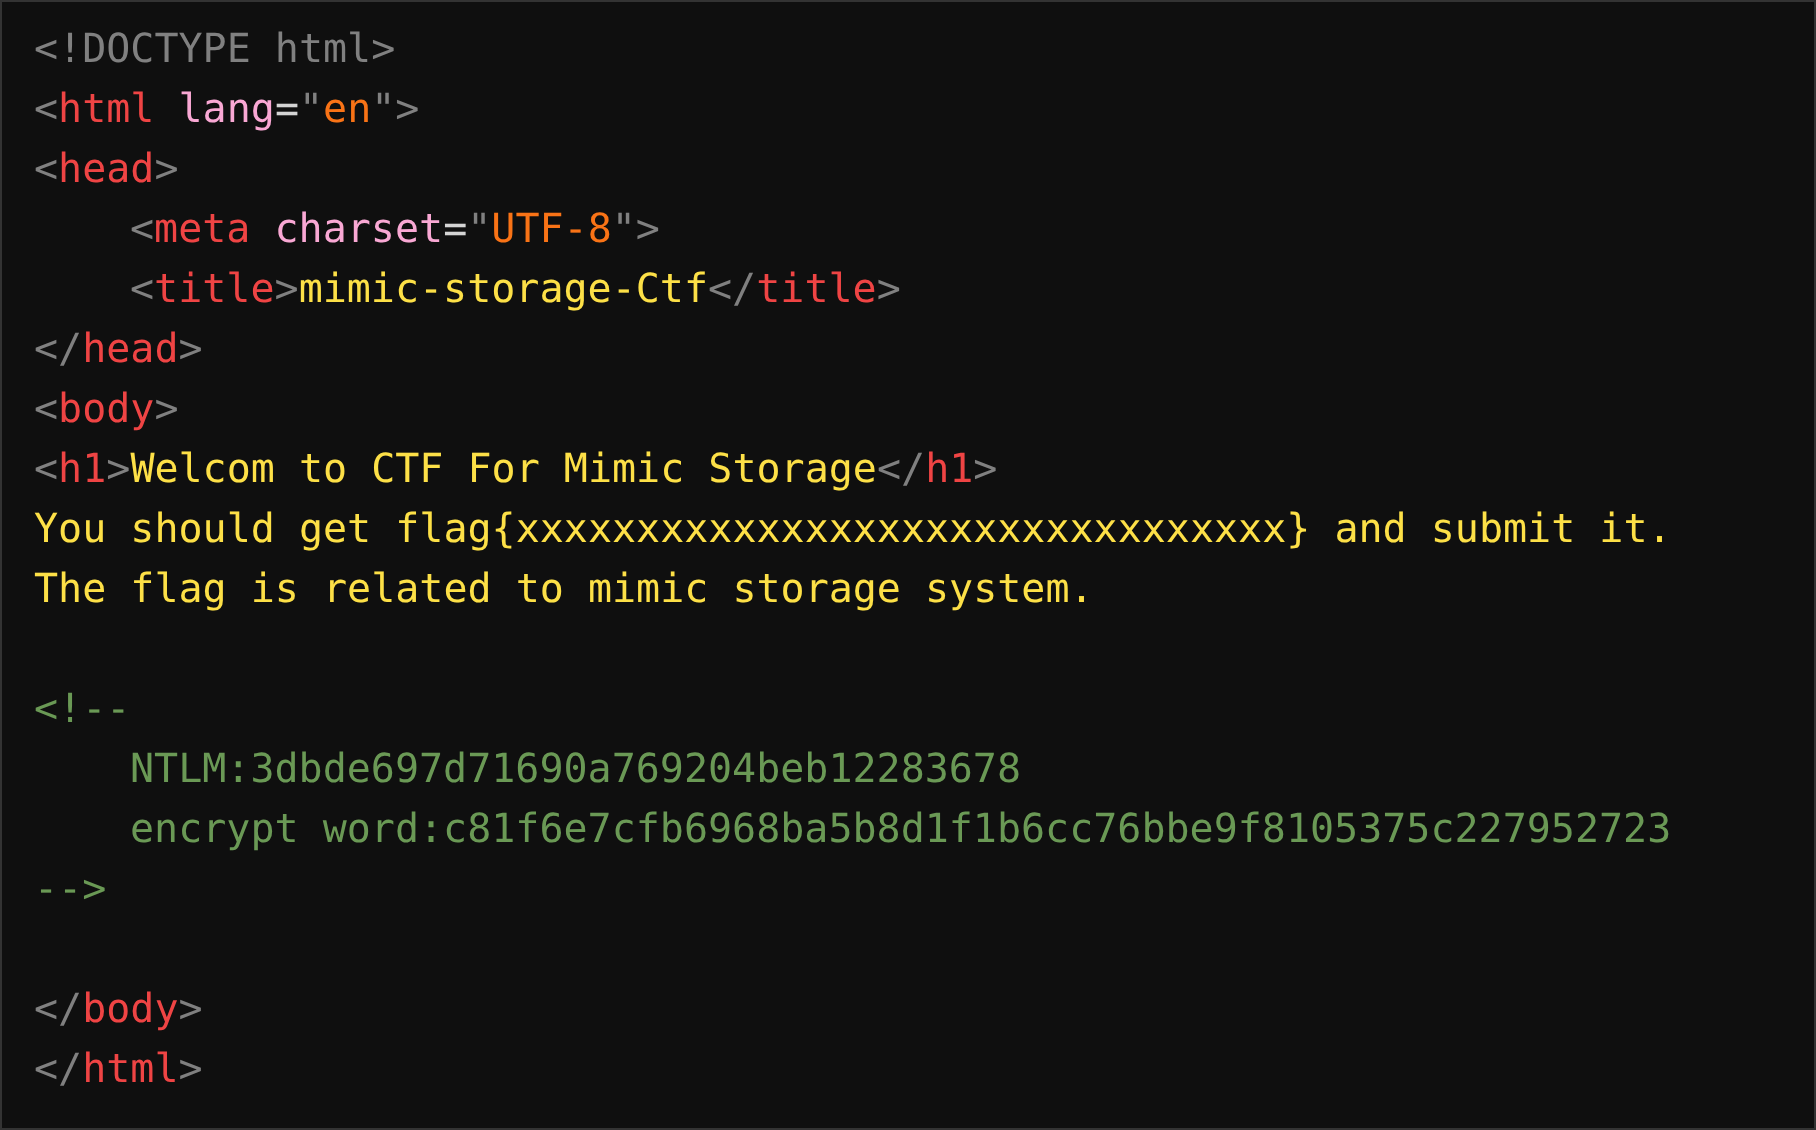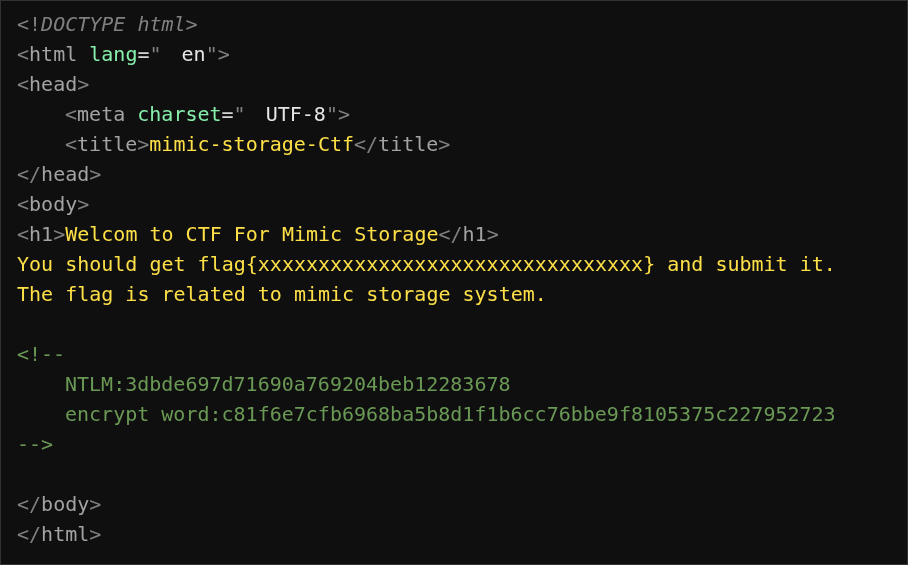--- a/index.html
+++ b/index.html
@@ -16,25 +16,25 @@
     font-size: 20px;
     line-height: 1.5;
     padding: 8px 16px;
     overflow: hidden;
     white-space: nowrap;
   }
   .line {
     display: block;
   }
   .punct { color: #808080; }
-  .doctype { color: #808080; font-style: italic; }
-  .tag { color: #a3a3a3; }
-  .attr-name { color: #86efac; }
+  .doctype { color: #808080; }
+  .tag { color: #ef4444; }
+  .attr-name { color: #f9a8d4; }
   .attr-eq { color: #d4d4d4; }
-  .string { color: #e5e5e5; margin-left: 20px; }
+  .string { color: #f97316; }
   .text { color: #fde047; }
   .comment { color: #6a9955; }
   .indent { display: inline-block; }
   .i1 { width: 2.4em; }
 </style>
 </head>
 <body>
 
 <pre><span class="line"><span class="punct">&lt;!</span><span class="doctype">DOCTYPE html</span><span class="punct">&gt;</span></span><span class="line"><span class="punct">&lt;</span><span class="tag">html</span> <span class="attr-name">lang</span><span class="attr-eq">=</span><span class="punct">"</span><span class="string">en</span><span class="punct">"</span><span class="punct">&gt;</span></span><span class="line"><span class="punct">&lt;</span><span class="tag">head</span><span class="punct">&gt;</span></span><span class="line"><span class="indent i1"></span><span class="punct">&lt;</span><span class="tag">meta</span> <span class="attr-name">charset</span><span class="attr-eq">=</span><span class="punct">"</span><span class="string">UTF-8</span><span class="punct">"</span><span class="punct">&gt;</span></span><span class="line"><span class="indent i1"></span><span class="punct">&lt;</span><span class="tag">title</span><span class="punct">&gt;</span><span class="text">mimic-storage-Ctf</span><span class="punct">&lt;/</span><span class="tag">title</span><span class="punct">&gt;</span></span><span class="line"><span class="punct">&lt;/</span><span class="tag">head</span><span class="punct">&gt;</span></span><span class="line"><span class="punct">&lt;</span><span class="tag">body</span><span class="punct">&gt;</span></span><span class="line"><span class="punct">&lt;</span><span class="tag">h1</span><span class="punct">&gt;</span><span class="text">Welcom to CTF For Mimic Storage</span><span class="punct">&lt;/</span><span class="tag">h1</span><span class="punct">&gt;</span></span><span class="line"><span class="text">You should get flag{xxxxxxxxxxxxxxxxxxxxxxxxxxxxxxxx} and submit it.</span></span><span class="line"><span class="text">The flag is related to mimic storage system.</span></span><span class="line">&nbsp;</span><span class="line"><span class="comment">&lt;!--</span></span><span class="line"><span class="indent i1"></span><span class="comment">NTLM:3dbde697d71690a769204beb12283678</span></span><span class="line"><span class="indent i1"></span><span class="comment">encrypt word:c81f6e7cfb6968ba5b8d1f1b6cc76bbe9f8105375c227952723</span></span><span class="line"><span class="comment">--&gt;</span></span><span class="line">&nbsp;</span><span class="line"><span class="punct">&lt;/</span><span class="tag">body</span><span class="punct">&gt;</span></span><span class="line"><span class="punct">&lt;/</span><span class="tag">html</span><span class="punct">&gt;</span></span></pre>
 

